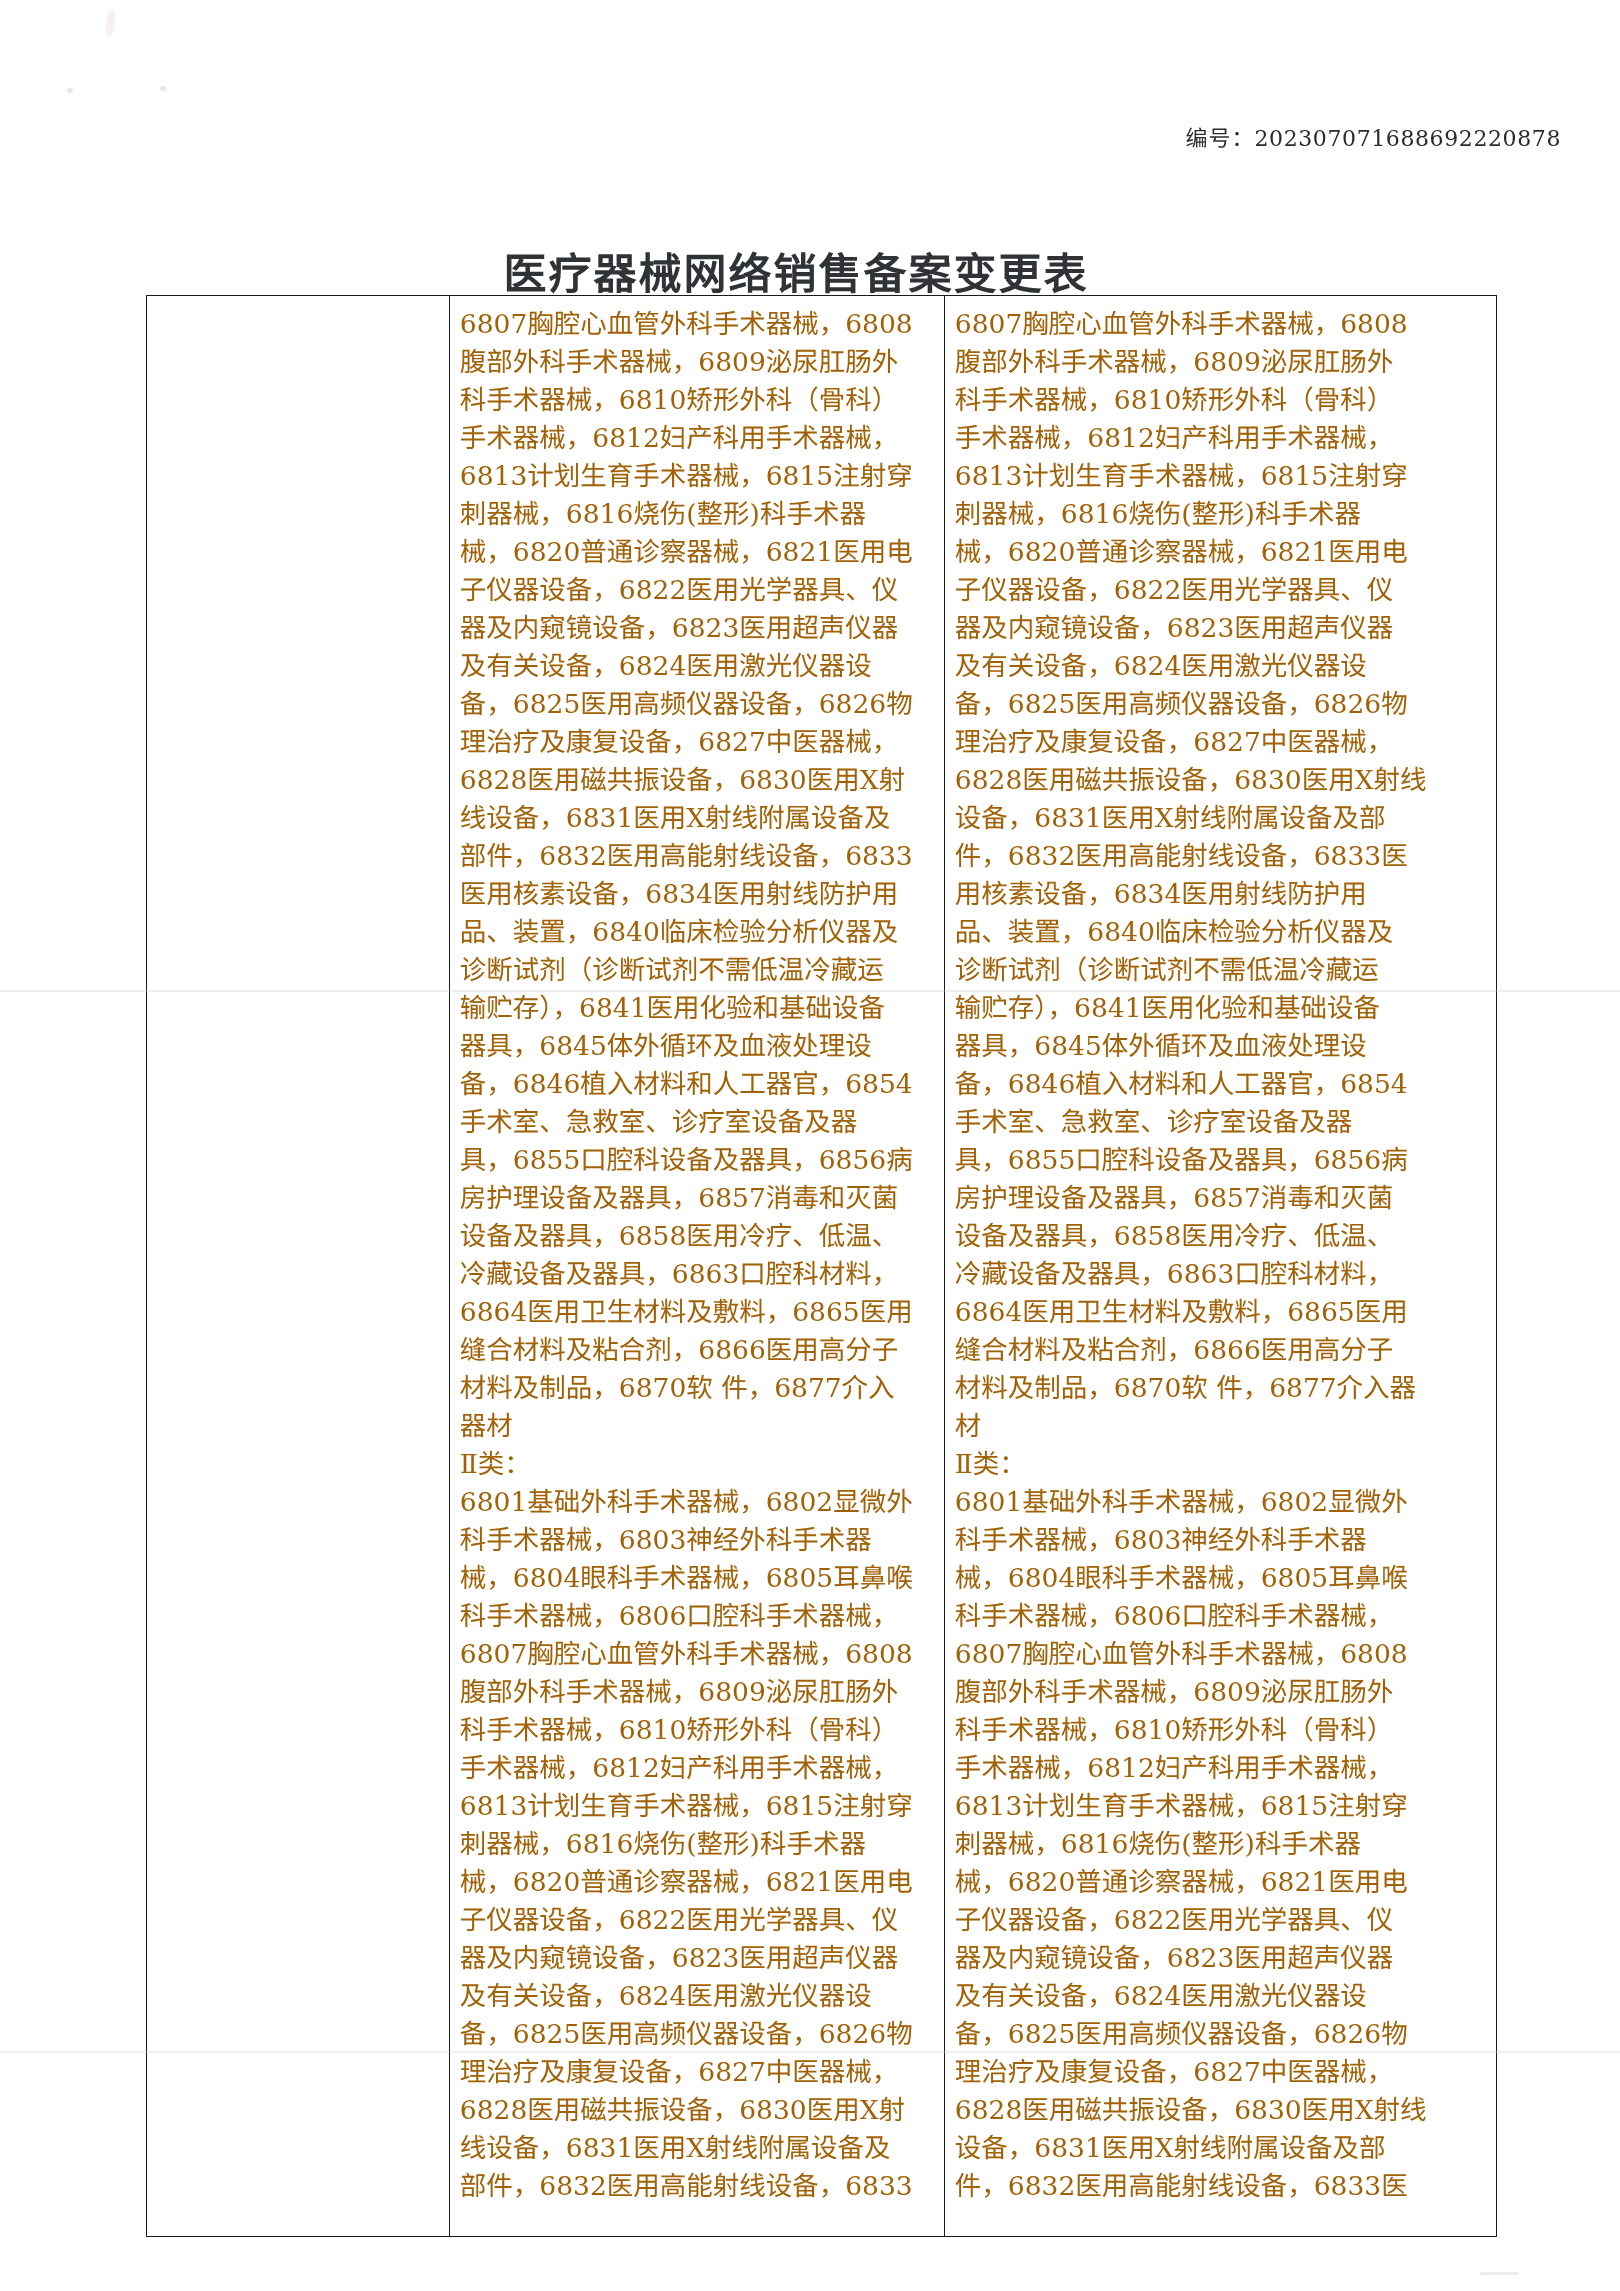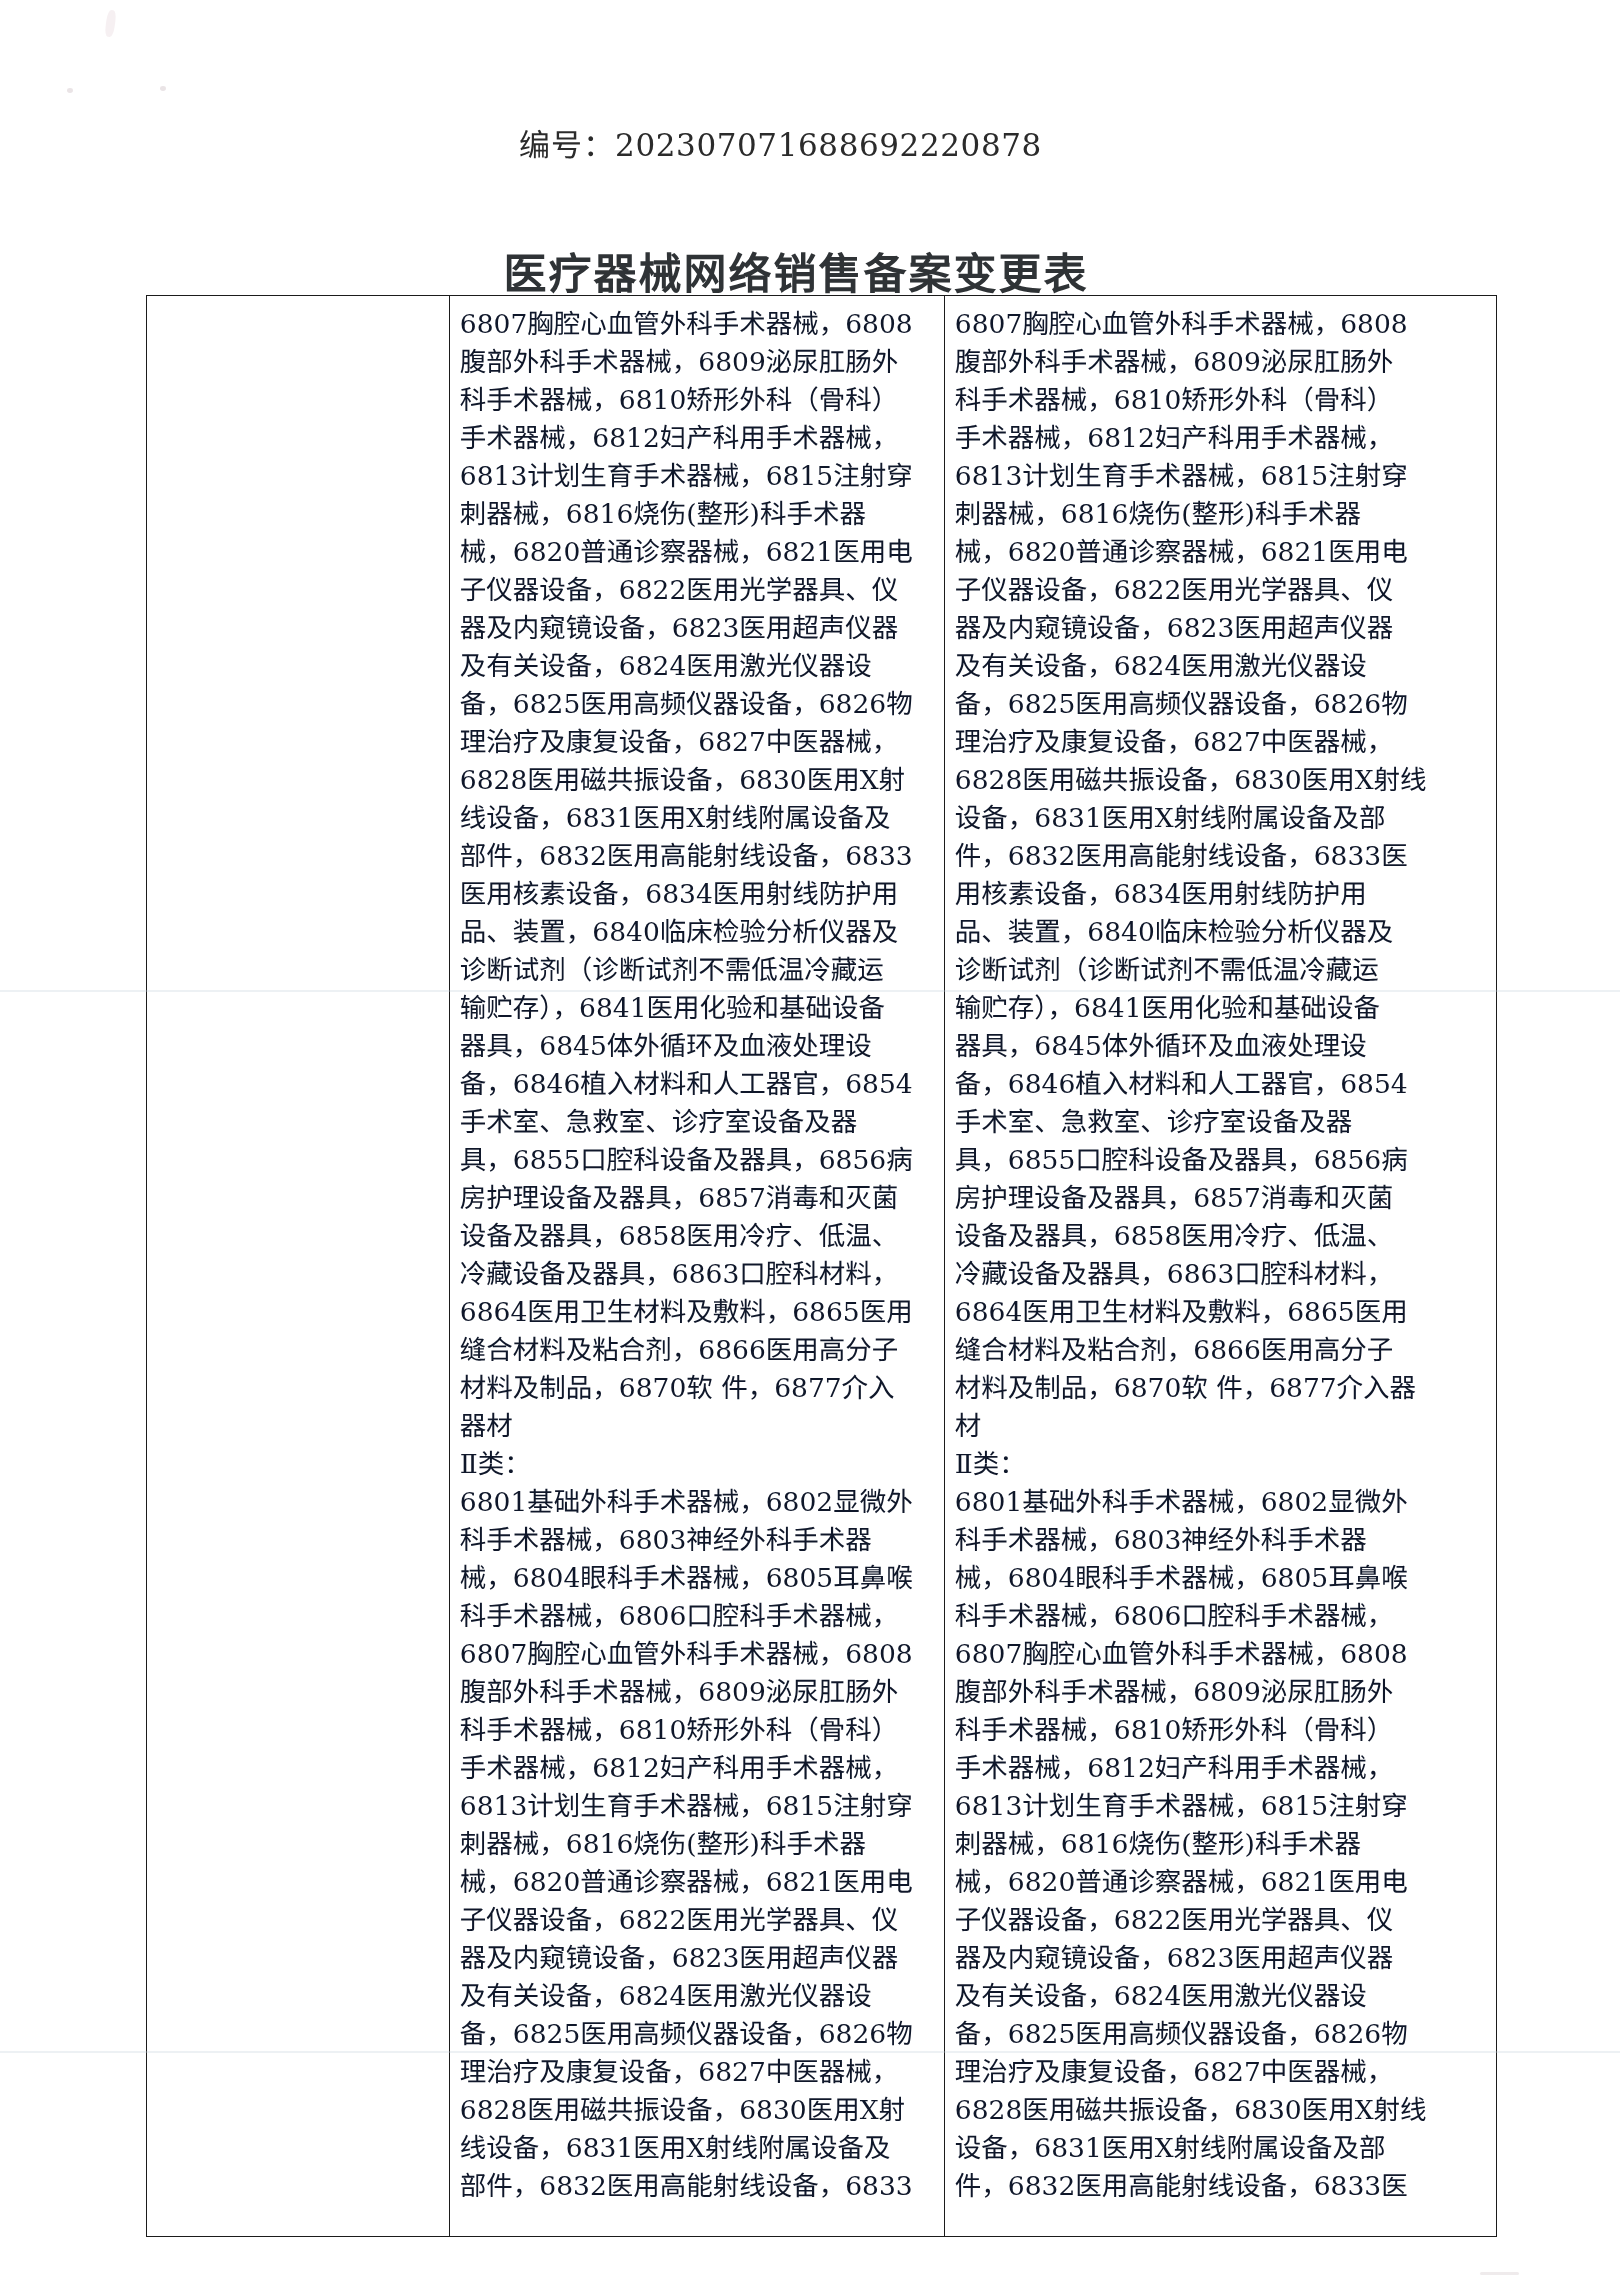--- a/index.html
+++ b/index.html
@@ -28,23 +28,23 @@
   .speck.s1 { left: 106px; top: 9.8px;  width: 8.8px;  height: 27.4px; background:#efe3e8; border-radius:40%; transform:rotate(8deg); }
   .speck.s2 { left: 67px;  top: 88px;  width: 5.9px;  height: 4.9px;  }
   .speck.s3 { left: 160px; top: 86px;  width: 5.9px;  height: 4.9px;  }
   .speck.s4 { left: 1480px;top: 2272px;width: 39px; height: 2.9px; background:#e2dadd; border-radius:2px; }
 
   
   .doc-no {
     position: absolute;
     left: 0; right: 0;
     top: 120px;
-    text-align: center;
+    text-align: right;
     padding-right: 59px;
-    font-size: 31px;
+    font-size: 22px;
     letter-spacing: 0.5px;
     white-space: nowrap;
     color: #2b2b2b;
   }
   .doc-no .label { letter-spacing: 1px; }
   .doc-no .value { font-family: "DejaVu Serif", "Liberation Serif", serif; letter-spacing: 0.6px; }
 
   
   .page-title {
     position: absolute;
@@ -78,21 +78,21 @@
   .col-before { width: 495px; }
   .col-after  { width: 552px; }
 
   .cell-inner {
     padding: 8.8px 5.9px 9.8px 9.8px;
   }
   .cell-text {
     font-family: "DejaVu Serif", "Liberation Serif", serif;
     font-size: 26.5px;
     line-height: 38px;
-    color: #0f172a;
+    color: #a16207;
     letter-spacing: 0px;
     white-space: pre;
   }
   .cell-text .ln { display: block; }
   .empty-cell .cell-inner { min-height: 1921px; }
 
   
   .scan-band {
     position: absolute;
     left: 0; right: 0;

